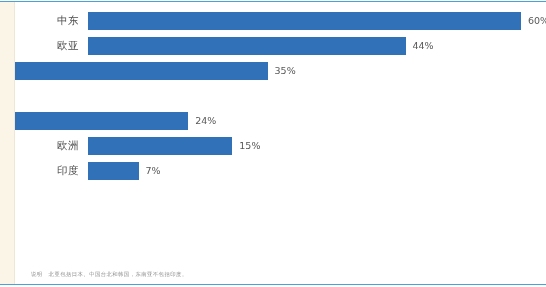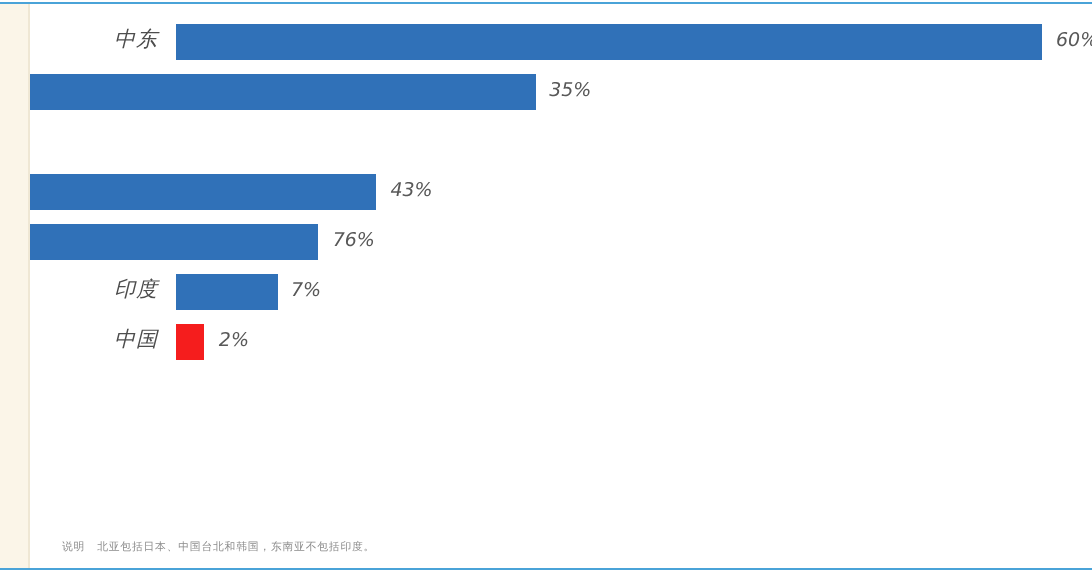--- a/index.html
+++ b/index.html
@@ -53,21 +53,20 @@
     top: 3px;
     width: 531px;
     height: 281px;
   }
 
   .rows {
     position: absolute;
     left: 0;
     top: 5px;
     width: 531px;
-    font-style: italic;
   }
   .row {
     position: relative;
     height: 25px;
     display: flex;
     align-items: center;
   }
   .cat-label {
     width: 64px;
     text-align: right;
@@ -129,51 +128,52 @@
   <div class="plot">
     <div class="rows" id="rows">
         <div class="row">
           <div class="cat-label">中东</div>
           <div class="bar-area">
             <div class="bar" style="width: 433px; background: rgb(48, 113, 184);"></div>
             <div class="val-label">60%</div>
           </div>
         </div>
         <div class="row">
+          <div class="cat-label">欧亚</div>
+          <div class="bar-area">
+            <div class="bar" style="width: 317.533px; background: rgb(48, 113, 184);"></div>
+            <div class="val-label">44%</div>
+          </div>
+        </div>
+        <div class="row">
           <div class="bar-area">
             <div class="bar" style="width: 252.583px; background: rgb(48, 113, 184);"></div>
             <div class="val-label">35%</div>
           </div>
         </div>
         <div class="row">
         </div>
         <div class="row">
           <div class="bar-area">
             <div class="bar" style="width: 173.2px; background: rgb(48, 113, 184);"></div>
-            <div class="val-label">43%</div>
+            <div class="val-label">24%</div>
           </div>
         </div>
         <div class="row">
+          <div class="cat-label">欧洲</div>
           <div class="bar-area">
             <div class="bar" style="width: 144.333px; background: rgb(48, 113, 184);"></div>
-            <div class="val-label">76%</div>
+            <div class="val-label">15%</div>
           </div>
         </div>
         <div class="row">
           <div class="cat-label">印度</div>
           <div class="bar-area">
             <div class="bar" style="width: 50.5167px; background: rgb(48, 113, 184);"></div>
             <div class="val-label">7%</div>
-          </div>
-        </div>
-        <div class="row">
-          <div class="cat-label">中国</div>
-          <div class="bar-area">
-            <div class="bar accent" style="width: 14.4333px; background: rgb(245, 29, 29);"></div>
-            <div class="val-label">2%</div>
           </div>
         </div>
       </div>
 
     <div class="footnote">
       <span class="fn-lead">说明</span><span>北亚包括日本、中国台北和韩国，东南亚不包括印度。</span>
     </div>
   </div>
 
 </div>

